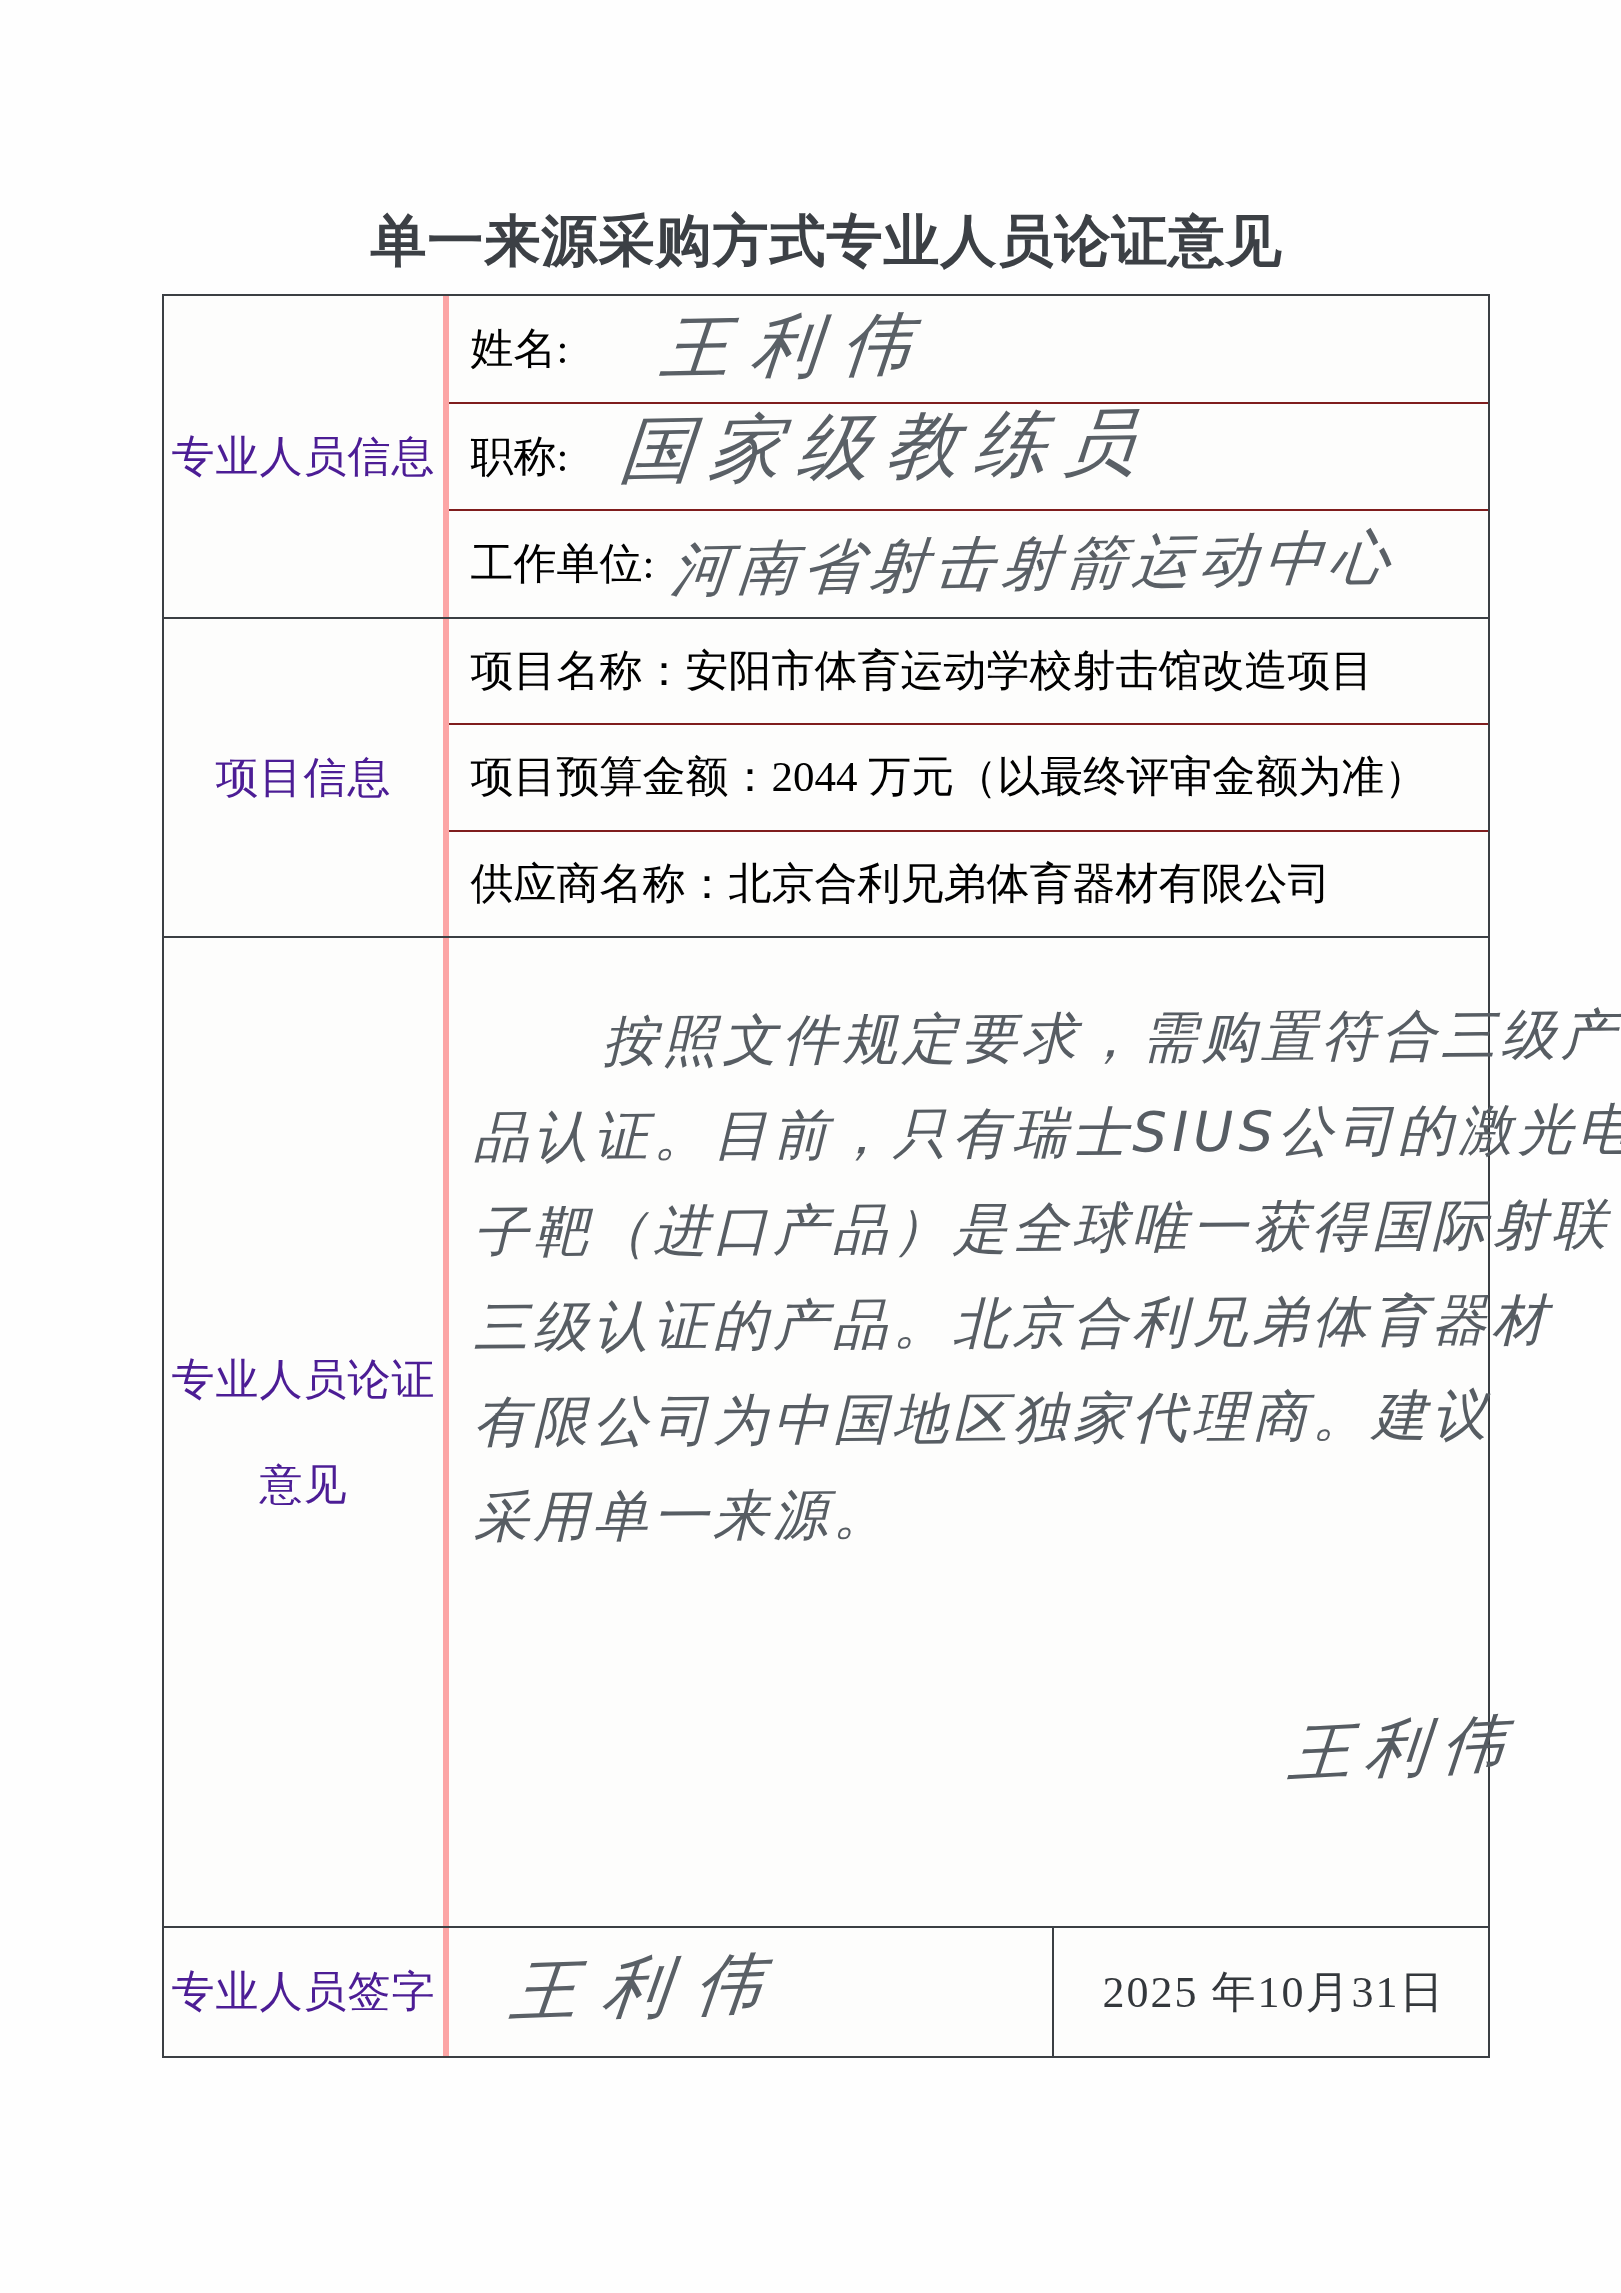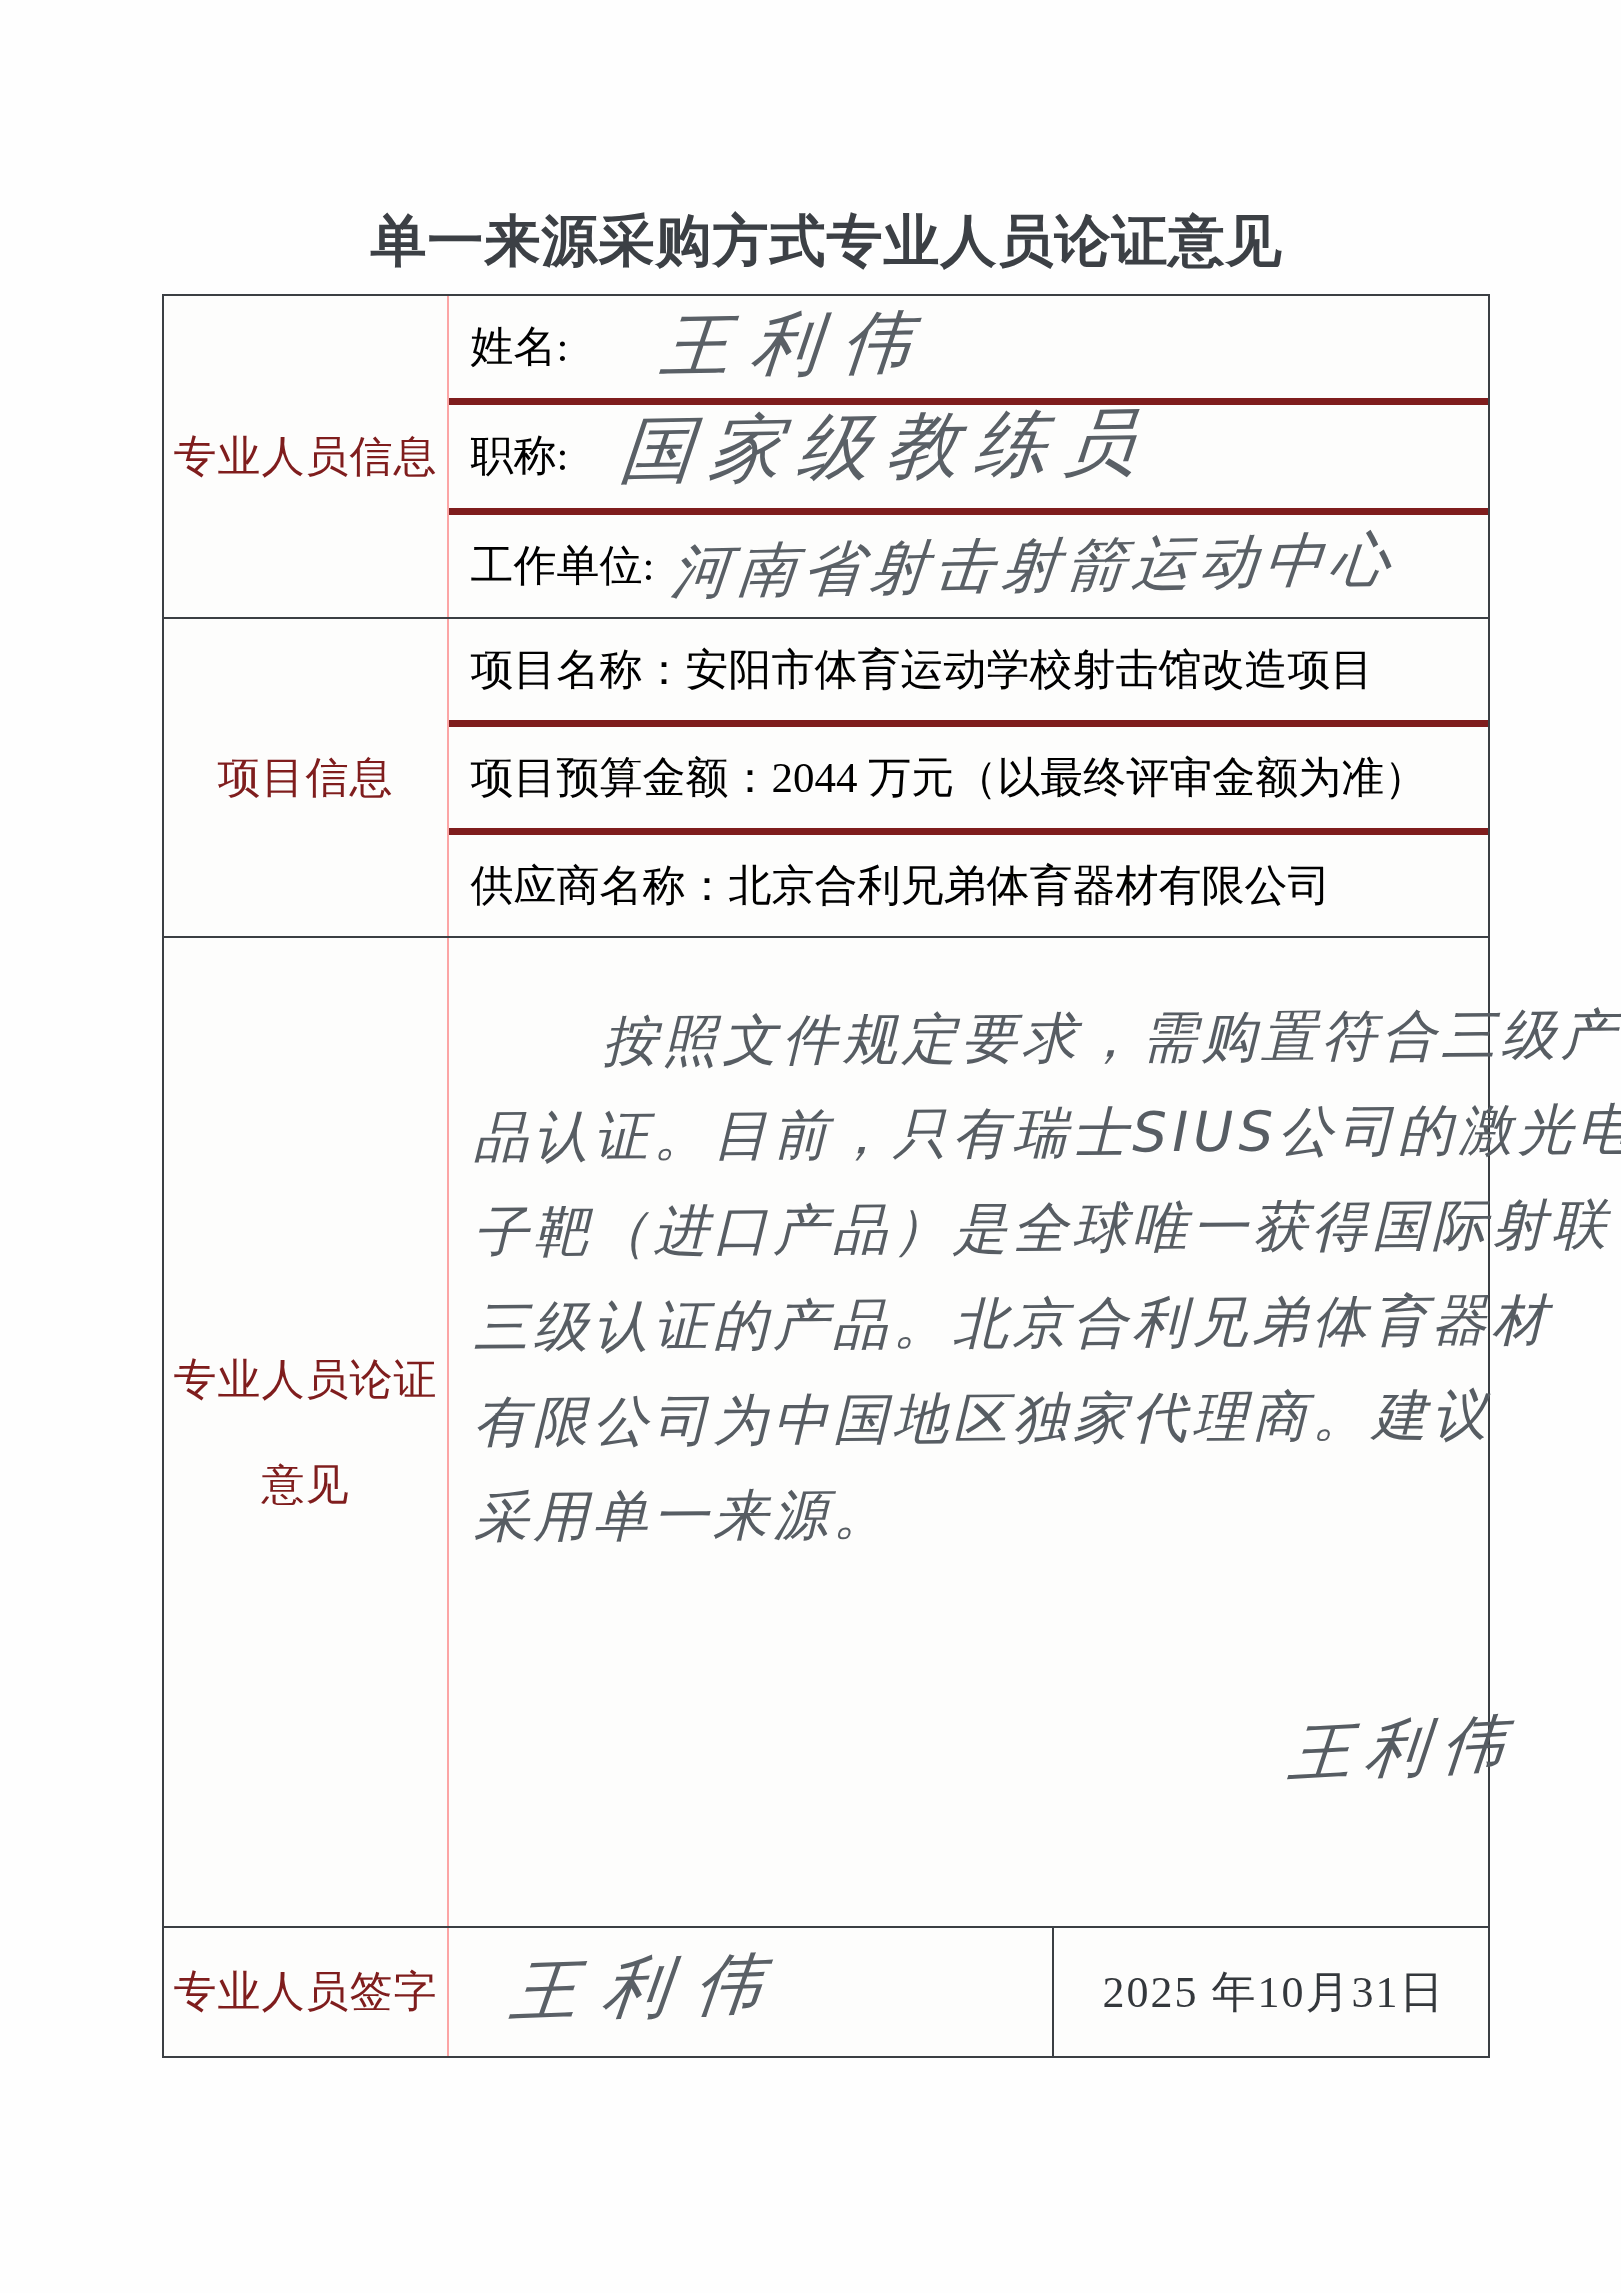--- a/index.html
+++ b/index.html
@@ -46,48 +46,48 @@
     box-sizing: border-box;
   }
   .sec + .sec { border-top: 2px solid #3b3f43; }
   .sec-personnel { height: 321px; }
   .sec-project  { height: 319px; }
   .sec-opinion  { height: 990px; }
   .sec-signoff  { flex: 1; gap: 6px; }
   .label-cell {
     width: 285px;
     box-sizing: border-box;
-    border-right: 2px solid #fca5a5;
+    border-right: 6px solid #fca5a5;
     display: flex;
     flex-direction: column;
     align-items: center;
     justify-content: center;
     font-size: 43px;
-    color: #7f1d1d;
+    color: #4c1d95;
     letter-spacing: 1px;
     text-align: center;
     flex-shrink: 0;
   }
   .content-col {
     flex: 1;
     display: flex;
     flex-direction: column;
     min-width: 0;
   }
   .sub-row {
     flex: 1;
     display: flex;
     align-items: center;
     box-sizing: border-box;
     padding-left: 21.6px;
     font-size: 43px;
     white-space: nowrap;
     overflow: visible;
   }
-  .sub-row + .sub-row { border-top: 7px solid #7f1d1d; }
+  .sub-row + .sub-row { border-top: 2px solid #7f1d1d; }
   .printed { color: #000000; }
   .hw {
     font-family: "DejaVu Sans", sans-serif;
     font-style: italic;
     color: #5a6066;
     display: inline-block;
     transform: rotate(-1deg) skewX(-6deg);
     transform-origin: left bottom;
   }
   .hw-name      { font-size: 69px; margin-left: 88px; letter-spacing: 21.6px; }

